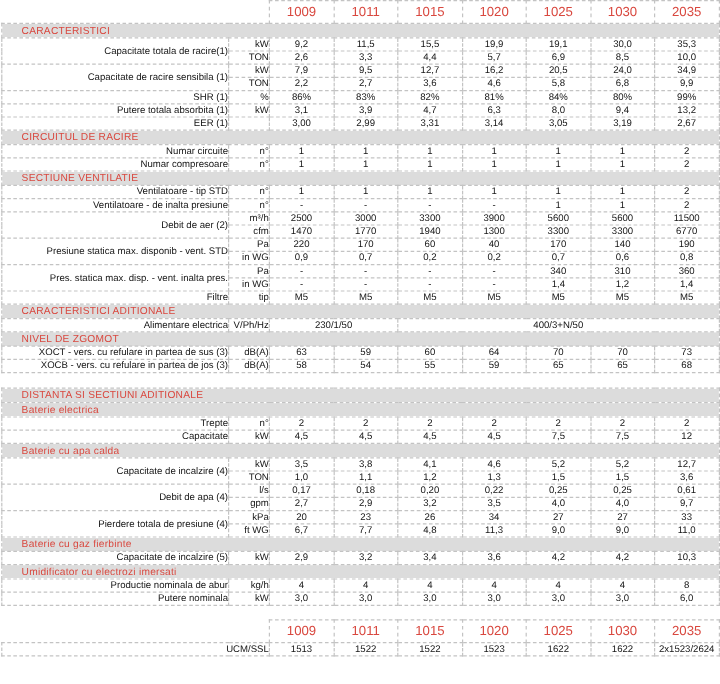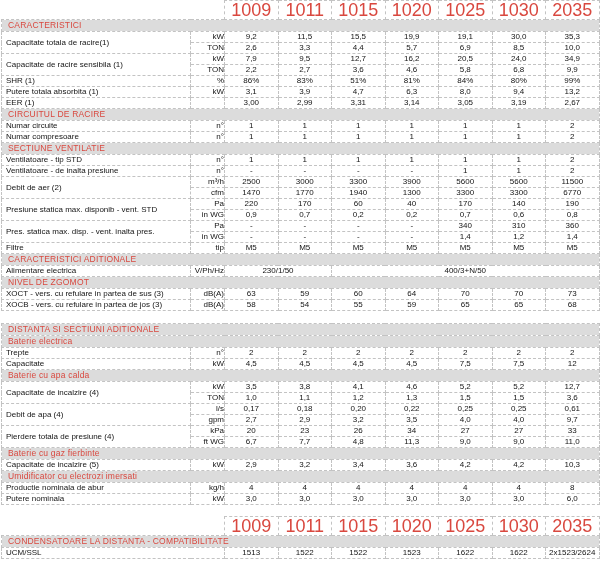--- a/index.html
+++ b/index.html
@@ -30,37 +30,37 @@
     padding:0;
     height:10px;
     line-height:10px;
     font-size:8px;
     color:var(--ink);
     border:1px dashed var(--border);
     overflow:hidden;
     white-space:nowrap;
     vertical-align:middle;
   }
-  td.label{text-align:left;padding-left:4px;}
+  td.label{text-align:right;padding-left:4px;}
   td.unit{text-align:right;}
   td.val{text-align:center;}
   td.model{
     color:var(--red);
-    font-size:18px;
+    font-size:11px;
     line-height:18px;
     height:19px;
     text-align:center;
   }
   td.blank{border:none;background:#fff;}
   tr.models-row td{height:19px;}
   td.section-label{
     background:var(--band);
     color:var(--red);
     text-align:left;
-    padding-left:6px;
+    padding-left:16px;
     font-size:8.5px;
     height:11px;
     line-height:11px;
     letter-spacing:.2px;
   }
   td.gap{border:none;height:13px;background:#fff;}
   #bottom-table{margin-top:11px;}
 </style>
 </head>
 <body>
@@ -131,21 +131,21 @@
         <td class="val">4,6</td>
         <td class="val">5,8</td>
         <td class="val">6,8</td>
         <td class="val">9,9</td>
       </tr>
       <tr>
         <td class="label">SHR (1)</td>
         <td class="unit">%</td>
         <td class="val">86%</td>
         <td class="val">83%</td>
-        <td class="val">51%</td>
+        <td class="val">82%</td>
         <td class="val">81%</td>
         <td class="val">84%</td>
         <td class="val">80%</td>
         <td class="val">99%</td>
       </tr>
       <tr>
         <td class="label">Putere totala absorbita (1)</td>
         <td class="unit">kW</td>
         <td class="val">3,1</td>
         <td class="val">3,9</td>
@@ -480,23 +480,20 @@
         <td class="blank" colspan="2"></td>
         <td class="model">1009</td>
         <td class="model">1011</td>
         <td class="model">1015</td>
         <td class="model">1020</td>
         <td class="model">1025</td>
         <td class="model">1030</td>
         <td class="model">2035</td>
       </tr>
       <tr>
-        <td class="section-label" colspan="9">CONDENSATOARE LA DISTANTA - COMPATIBILITATE</td>
-      </tr>
-      <tr>
         <td class="label" colspan="2">UCM/SSL</td>
         <td class="val">1513</td>
         <td class="val">1522</td>
         <td class="val">1522</td>
         <td class="val">1523</td>
         <td class="val">1622</td>
         <td class="val">1622</td>
         <td class="val">2x1523/2624</td>
       </tr>
     </tbody>

